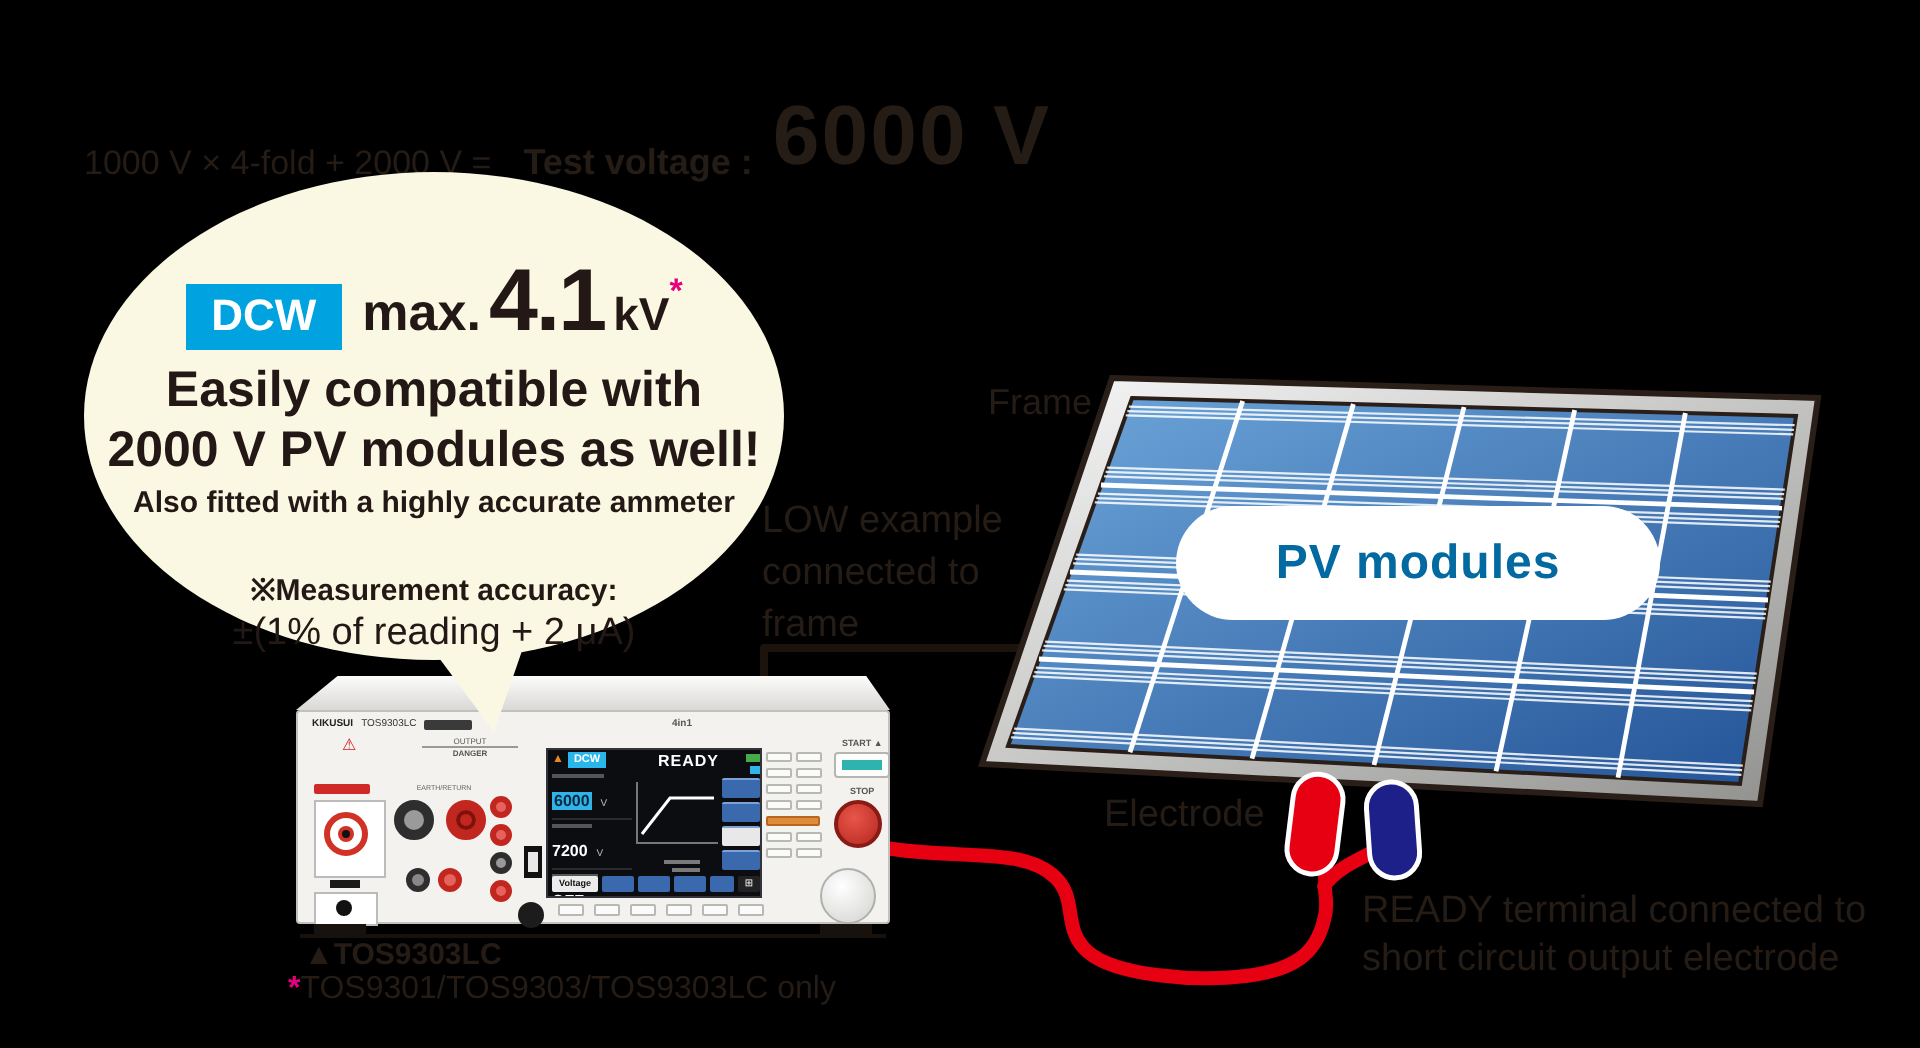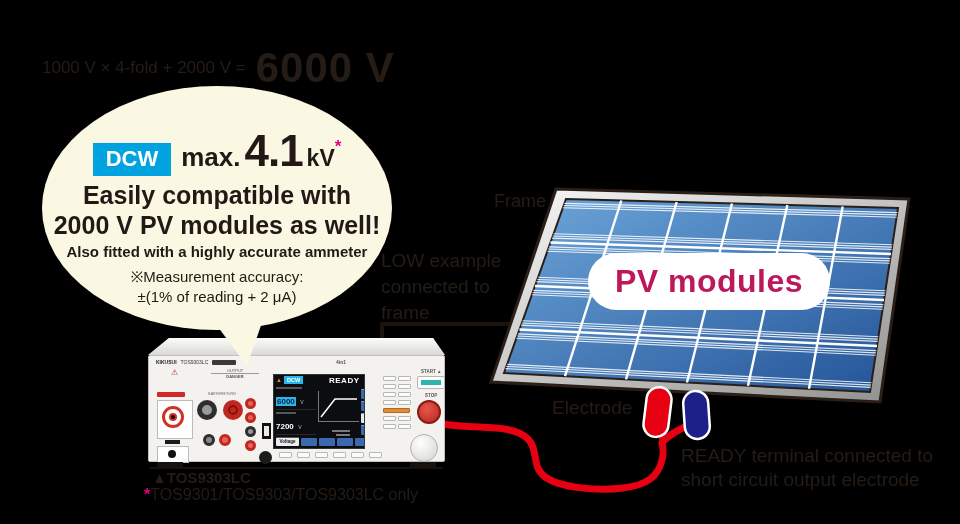--- a/index.html
+++ b/index.html
@@ -3,41 +3,41 @@
 <meta charset="utf-8">
 <style>
   html,body{margin:0;padding:0;background:#000;}
   #stage{position:relative;width:960px;height:524px;background:#000;overflow:hidden;
          font-family:"Liberation Sans",sans-serif;}
   .abs{position:absolute;}
 
   
   .faint{color:#251c16;}
   #title{left:38px;top:12px;font-size:19px;letter-spacing:.3px;}
-  #formula{left:42px;top:44px;display:flex;align-items:center;white-space:nowrap;}
+  #formula{left:42px;top:44px;display:flex;align-items:flex-end;white-space:nowrap;}
   #formula .f1{font-size:17px;}
   #formula .f2{font-size:18px;font-weight:bold;margin-left:16px;}
   #formula .f3{font-size:42px;font-weight:bold;margin-left:10px;letter-spacing:1px;}
 
   
   #bubble{left:42px;top:86px;width:350px;height:244px;background:#faf8e2;border-radius:50%;
           z-index:4;display:flex;flex-direction:column;align-items:center;padding-top:40px;
           box-sizing:border-box;color:#231815;text-align:center;}
   #bubble-tail{left:205px;top:308px;width:60px;height:58px;background:#faf8e2;z-index:4;
           clip-path:polygon(4% 8%,96% 22%,70% 100%);}
   .maxrow{display:flex;align-items:baseline;}
   .dcw-badge{background:#00a3e0;color:#fff;font-size:22px;font-weight:bold;padding:3px 13px 4px;}
   .max-prefix{font-size:26px;font-weight:bold;margin-left:10px;}
   .max-value{font-size:44px;font-weight:bold;margin-left:4px;letter-spacing:-1px;}
   .max-unit{font-size:23px;font-weight:bold;margin-left:4px;}
   .star{color:#e6007e;font-size:17px;font-weight:bold;vertical-align:top;position:relative;top:-14px;}
   .cl1{font-size:25px;font-weight:bold;margin-top:4px;line-height:30px;}
   .cl3{font-size:15px;font-weight:bold;margin-top:3px;}
-  .cl4{font-size:15px;font-weight:normal;margin-top:6px;}
-  .cl5{font-size:15px;margin-top:2px;}
+  .cl4{font-size:15px;font-weight:bold;margin-top:24px;}
+  .cl5{font-size:19px;margin-top:2px;}
 
   
   #device{left:148px;top:338px;width:297px;height:132px;z-index:3;}
   .dev-top{position:absolute;left:0;top:0;width:297px;height:17px;
            background:linear-gradient(#fcfcfb,#d9d8d6);
            clip-path:polygon(7% 0,96% 0,100% 100%,0 100%);}
   .dev-body{position:absolute;left:0;top:17px;width:297px;height:107px;background:#f3f2ef;
             border:1px solid #c2c1bf;border-radius:2px;box-sizing:border-box;}
   .foot{position:absolute;top:124px;width:26px;height:6px;background:#17120e;}
   .baseline{position:absolute;left:2px;top:129px;width:293px;height:2px;background:#17120e;}
@@ -59,21 +59,21 @@
   .post.red{width:20px;height:20px;border:5px solid #c2271f;background:#c2271f;box-shadow:inset 0 0 0 2px #7d120d;}
   .post.small-black{width:12px;height:12px;border:3px solid #2e2e2e;background:#888;}
   .post.small-red{width:12px;height:12px;border:3px solid #c2271f;background:#e5635c;}
   .post.t4{width:11px;height:11px;border:3px solid #c2271f;background:#e5635c;}
   .post.t4b{width:11px;height:11px;border:3px solid #2e2e2e;background:#999;}
   .usb{position:absolute;left:113px;top:67px;width:9px;height:16px;background:#111;}
   .usb i{position:absolute;left:2px;top:3px;width:5px;height:10px;background:#e8e8e8;display:block;}
   .knob-s{position:absolute;left:110px;top:95px;width:13px;height:13px;background:#1c1c1c;border-radius:50%;}
 
   
-  .screen{position:absolute;left:124px;top:18px;width:92px;height:75px;background:#0c0d10;
+  .screen{position:absolute;left:124px;top:18px;width:108px;height:75px;background:#0c0d10;
           border:1px solid #33343a;box-sizing:border-box;overflow:hidden;}
   .scr-top{position:absolute;left:0;top:0;width:100%;height:10px;display:flex;align-items:center;}
   .scr-warn{color:#e8872a;font-size:6px;margin-left:2px;line-height:6px;}
   .scr-mode{background:#29b6ea;color:#fff;font-size:5.5px;font-weight:bold;padding:1px 3px;margin-left:2px;}
   .scr-ready{position:absolute;left:55px;top:1px;color:#fff;font-size:8px;font-weight:bold;letter-spacing:.5px;}
   .scr-green{position:absolute;left:99px;top:2px;width:7px;height:4px;background:#47a84c;}
   .scr-cyan{position:absolute;left:101px;top:8px;width:5px;height:4px;background:#2fb3e8;}
   .scr-vals{position:absolute;left:2px;top:12px;width:40px;}
   .vrow{margin-bottom:2px;border-bottom:1px solid #2a2a2e;padding-bottom:1px;}
   .vlabel{width:26px;height:2px;background:#565656;margin-bottom:1px;}
@@ -108,21 +108,21 @@
   #cap-note .star2{color:#e6007e;font-weight:bold;}
 
   
   .pv-label{z-index:2;}
   #lbl-frame{left:494px;top:191px;font-size:18px;}
   #lbl-low{left:381px;top:248px;font-size:19px;line-height:26px;}
   #lbl-electrode{left:552px;top:397px;font-size:19px;}
   #lbl-high{left:681px;top:444px;font-size:19px;line-height:24px;}
   #pv-pill{left:588px;top:253px;width:242px;height:57px;background:#fff;border-radius:29px;
            z-index:2;display:flex;align-items:center;justify-content:center;}
-  #pv-pill span{font-size:32px;font-weight:bold;color:#be185d;letter-spacing:.5px;}
+  #pv-pill span{font-size:24px;font-weight:bold;color:#0369a1;letter-spacing:.5px;}
 
   #scene{position:absolute;left:0;top:0;z-index:1;}
 </style>
 </head>
 <body>
 
 <div id="stage">
 
   <svg id="scene" width="960" height="524">
       <defs>
@@ -172,20 +172,21 @@
       <line x1="505.55" y1="368.65" x2="870.7" y2="387.4" stroke="#fff" stroke-width="1.1" opacity="0.85"></line>
       <path d="M443,424 C478,430 512,423 528,439 C539,450 531,465 544,476 C558,488 598,491 623,488 C647,485 658,477 662,460 C665,450 661,446 663,439" stroke="#e60012" stroke-width="7" fill="none" stroke-linecap="round"></path>
       <path d="M663,441 C662,433 658,427 655,417" stroke="#e60012" stroke-width="7" fill="none" stroke-linecap="round"></path>
       <path d="M662,443 C670,432 683,429 693,422" stroke="#e60012" stroke-width="7" fill="none" stroke-linecap="round"></path>
       <rect x="645" y="387" width="25" height="50" rx="12.5" fill="#e60012" stroke="#fff" stroke-width="2.5" transform="rotate(7 657 412)"></rect>
       <rect x="684" y="391" width="25" height="48" rx="12.5" fill="#1d2088" stroke="#fff" stroke-width="2.5" transform="rotate(-4 696 415)"></rect>
     </svg>
 
   <div class="abs faint" id="formula">
     <span class="f1">1000 V × 4-fold + 2000 V =</span>
+    <span class="f2">Test voltage :</span>
     <span class="f3">6000 V</span>
   </div>
 
   <div class="abs" id="bubble-tail"></div>
   <div class="abs" id="bubble">
     <div class="maxrow">
       <span class="dcw-badge">DCW</span>
       <span class="max-prefix">max.</span>
       <span class="max-value">4.1</span>
       <span class="max-unit">kV</span>

